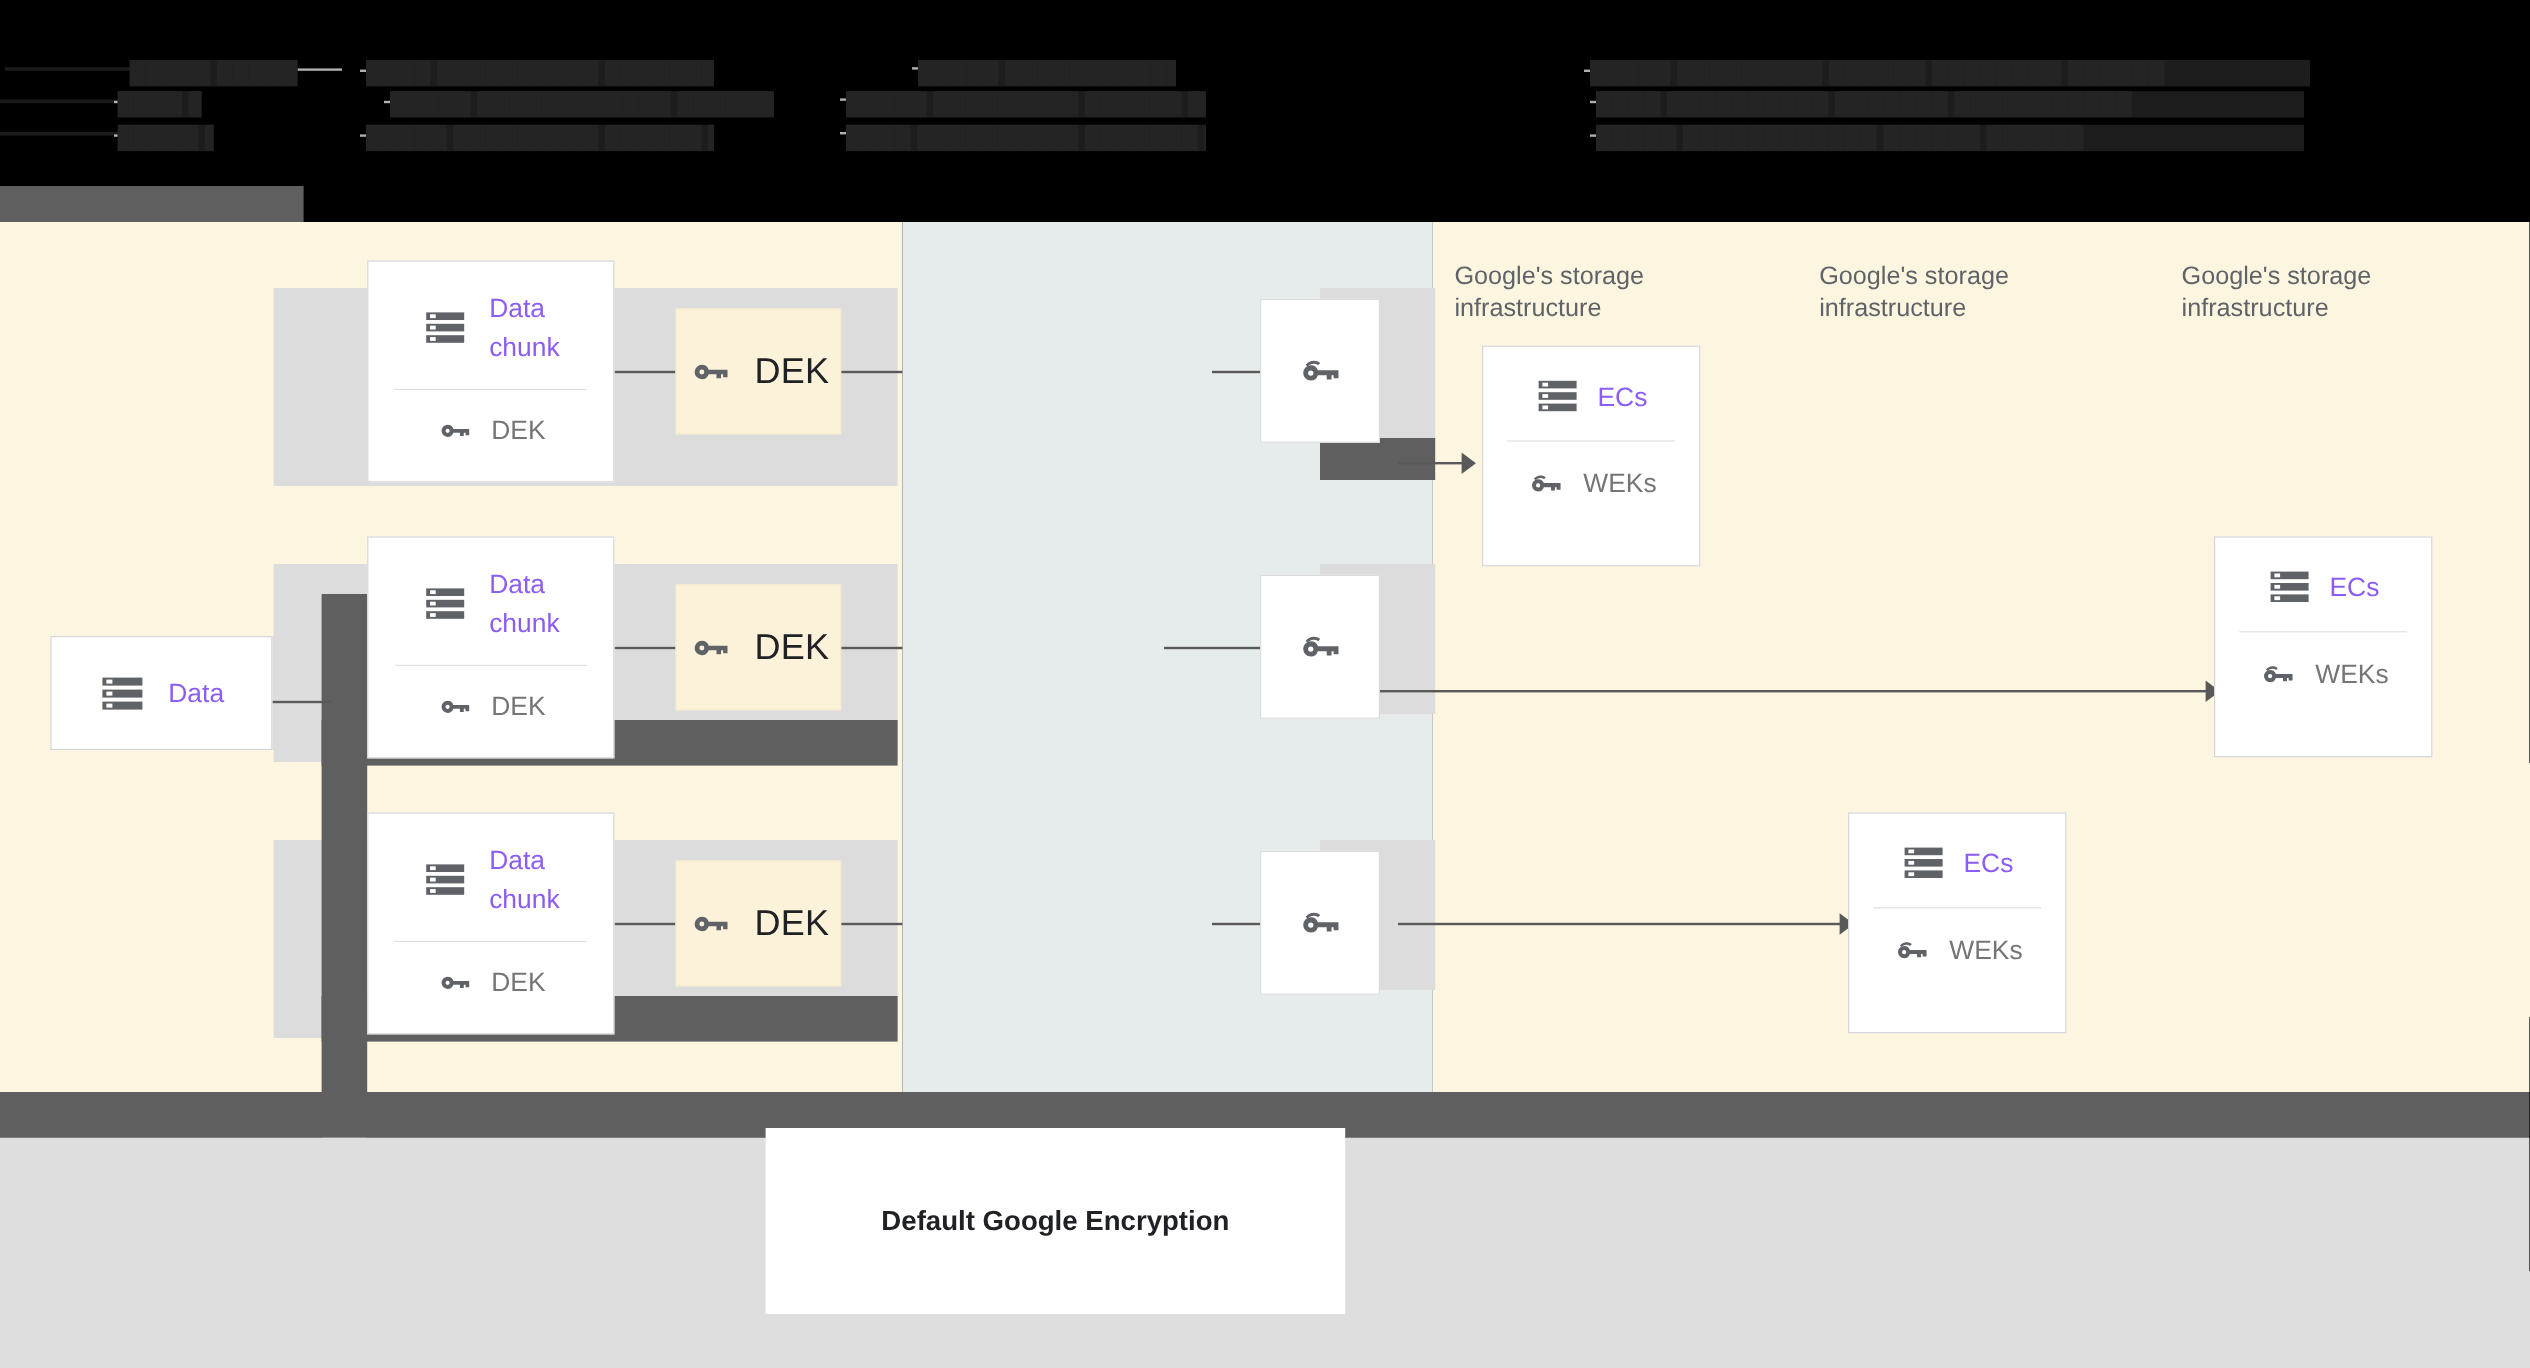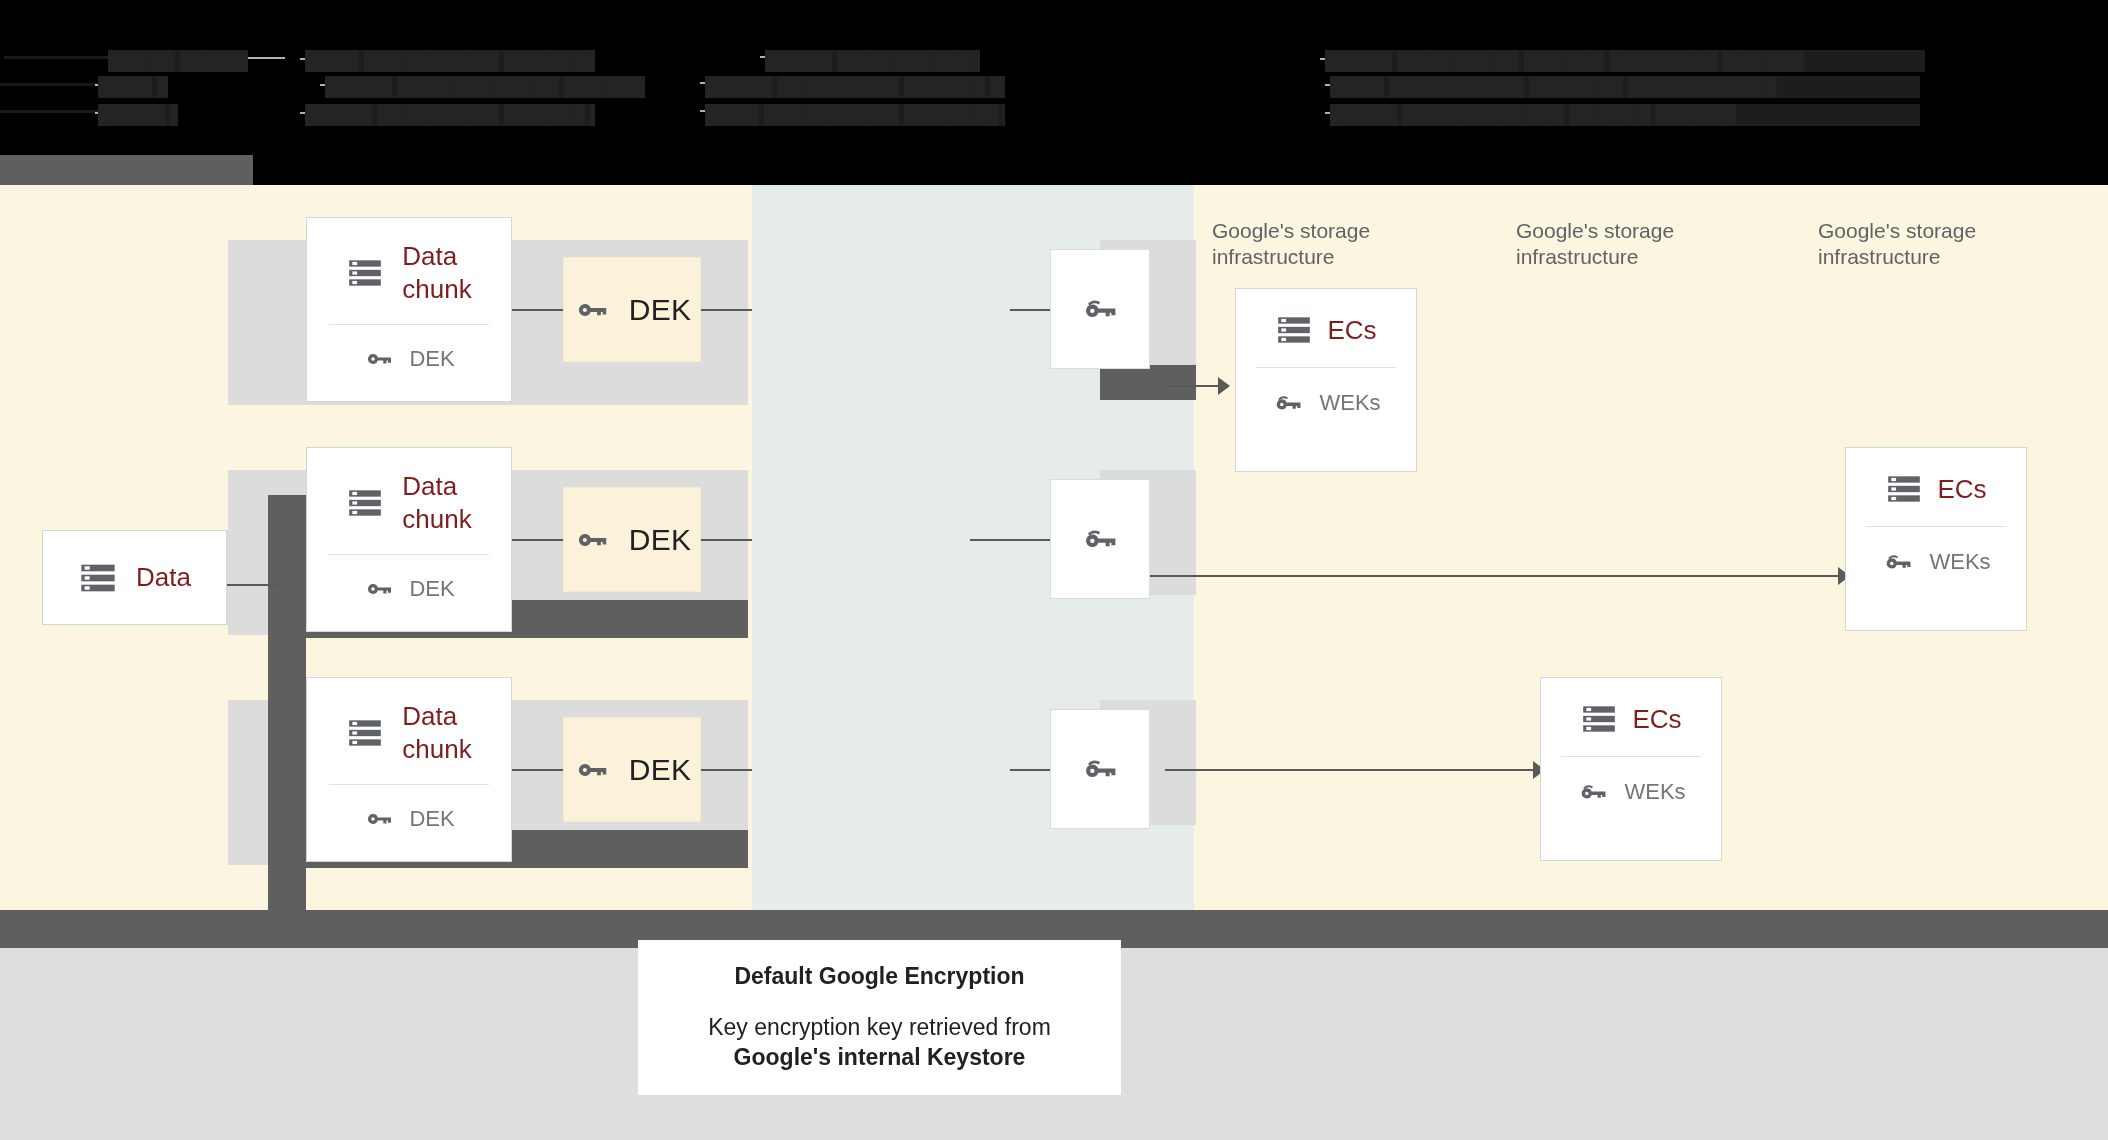--- a/index.html
+++ b/index.html
@@ -59,21 +59,21 @@
   
   .card{
     position:absolute; background:#fff; border:1px solid #d6d6d6;
     display:flex; flex-direction:column; align-items:center;
   }
   .card .row{
     display:flex; align-items:center; justify-content:center;
     gap:18px; width:100%;
   }
   .card .title{
-    font-size:26px; color:#7f1d1d; line-height:33px; white-space:pre-line;
+    font-size:22px; color:#8b5cf6; line-height:33px; white-space:pre-line;
   }
   .card .divider{
     width:78%; height:1px; background:#e0e0e0; margin:0 auto;
   }
   .card .sub{
     font-size:22px; color:#757575;
   }
 
   
   .keybox{
@@ -428,17 +428,13 @@
     </div>
   </div>
 
 </div>
 
 <div id="bottom-bar"></div>
 <div id="bottom-area"></div>
 
 <div id="caption">
   <div class="cap-title">Default Google Encryption</div>
-  <div class="cap-body">
-    <span>Key encryption key retrieved from</span><br>
-    <b>Google's internal Keystore</b>
-  </div>
 </div>
 
 </body></html>

